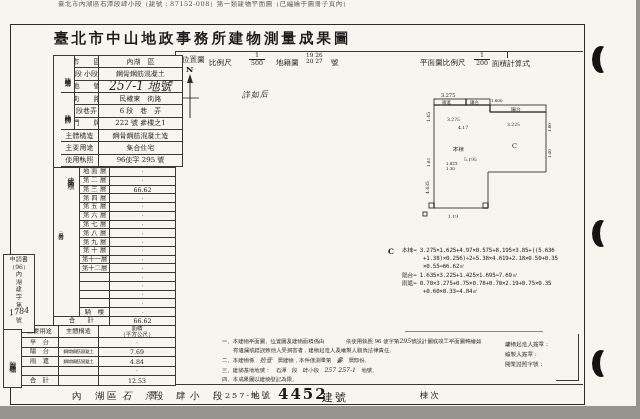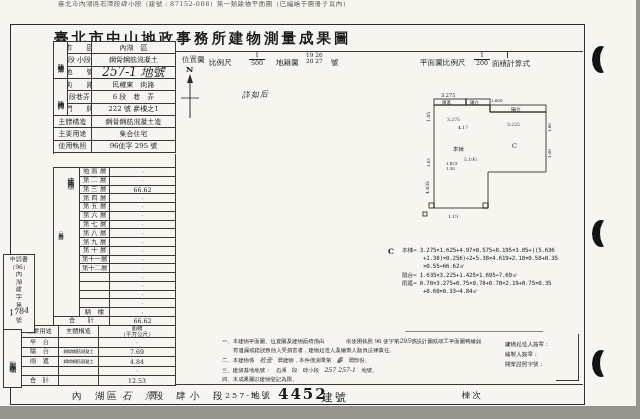--- a/index.html
+++ b/index.html
@@ -9,21 +9,21 @@
   .abs{position:absolute;}
   .caption{left:58px;top:0;font-size:6.5px;color:#55514c;letter-spacing:.5px;filter:blur(.5px);white-space:nowrap;}
   .mainbox{left:10px;top:24px;width:573px;height:379px;border:1.6px solid #2e2c28;}
   .title{left:54px;top:29px;font-size:14.5px;font-weight:bold;letter-spacing:3px;white-space:nowrap;}
   .hline{border-top:1px solid #3a3832;height:0;}
   .vline{border-left:1px solid #3a3832;width:0;}
   
   .ftable{display:grid;border-top:1px solid #3a3832;border-left:1px solid #3a3832;background:#f7f5f0;}
   .ftable>div{border-right:1px solid #3a3832;border-bottom:1px solid #3a3832;
       display:flex;align-items:center;justify-content:center;overflow:hidden;white-space:nowrap;}
-  .upper{left:53px;top:41px;width:122px;height:112px;grid-template-columns:14px 24px 1fr;grid-auto-rows:12.35px;font-size:7px;}
+  .upper{left:53px;top:55px;width:122px;height:112px;grid-template-columns:14px 24px 1fr;grid-auto-rows:12.35px;font-size:7px;padding-left:7px;}
   .lower{left:53px;top:167px;width:122px;height:158px;grid-template-columns:26px 30px 1fr;grid-auto-rows:8.77px;font-size:6.3px;}
   .vert{writing-mode:vertical-rl;letter-spacing:1px;font-size:6.5px;}
   .g1{grid-row:1/4;grid-column:1;}
   .g2{grid-row:4/7;grid-column:1;}
   .full{grid-column:1/3;}
   .garea{grid-row:1/18;grid-column:1;align-items:flex-start !important;padding-top:3px;}
   .garea span{writing-mode:vertical-rl;}
   .ga-main{font-size:7px;letter-spacing:2px;}
   .ga-unit{font-size:5.6px;margin-top:58px;letter-spacing:0;}
   .trow{grid-row:18;}
@@ -276,19 +276,19 @@
   <div class="abs foot" style="left:72px;top:390px;">內　湖</div>
   <div class="abs foot" style="left:107px;top:390px;">區</div>
   <div class="abs foot" style="left:122px;top:390px;font-style:italic;">石　潭</div>
   <div class="abs foot" style="left:154px;top:390px;">段</div>
   <div class="abs foot" style="left:176px;top:390px;">肆</div>
   <div class="abs foot" style="left:190px;top:390px;">小　段</div>
   <div class="abs foot" style="left:225px;top:391px;font-size:8px;">257-9</div>
   <div class="abs foot" style="left:251px;top:390px;font-size:8.5px;">地號</div>
   <div class="abs bigno" style="left:278px;top:385px;">4452</div>
   <div class="abs foot" style="left:322px;top:390px;font-size:11px;">建號</div>
-  <div class="abs foot" style="left:420px;top:390px;font-size:8.5px;margin-left:42px;">棟次</div>
+  <div class="abs foot" style="left:420px;top:390px;font-size:8.5px;">棟次</div>
 
   <div class="abs crescent" style="left:592px;top:46px;"></div>
   <div class="abs crescent" style="left:592px;top:220px;"></div>
   <div class="abs crescent" style="left:592px;top:350px;"></div>
 
 </div>
 
 </body></html>

